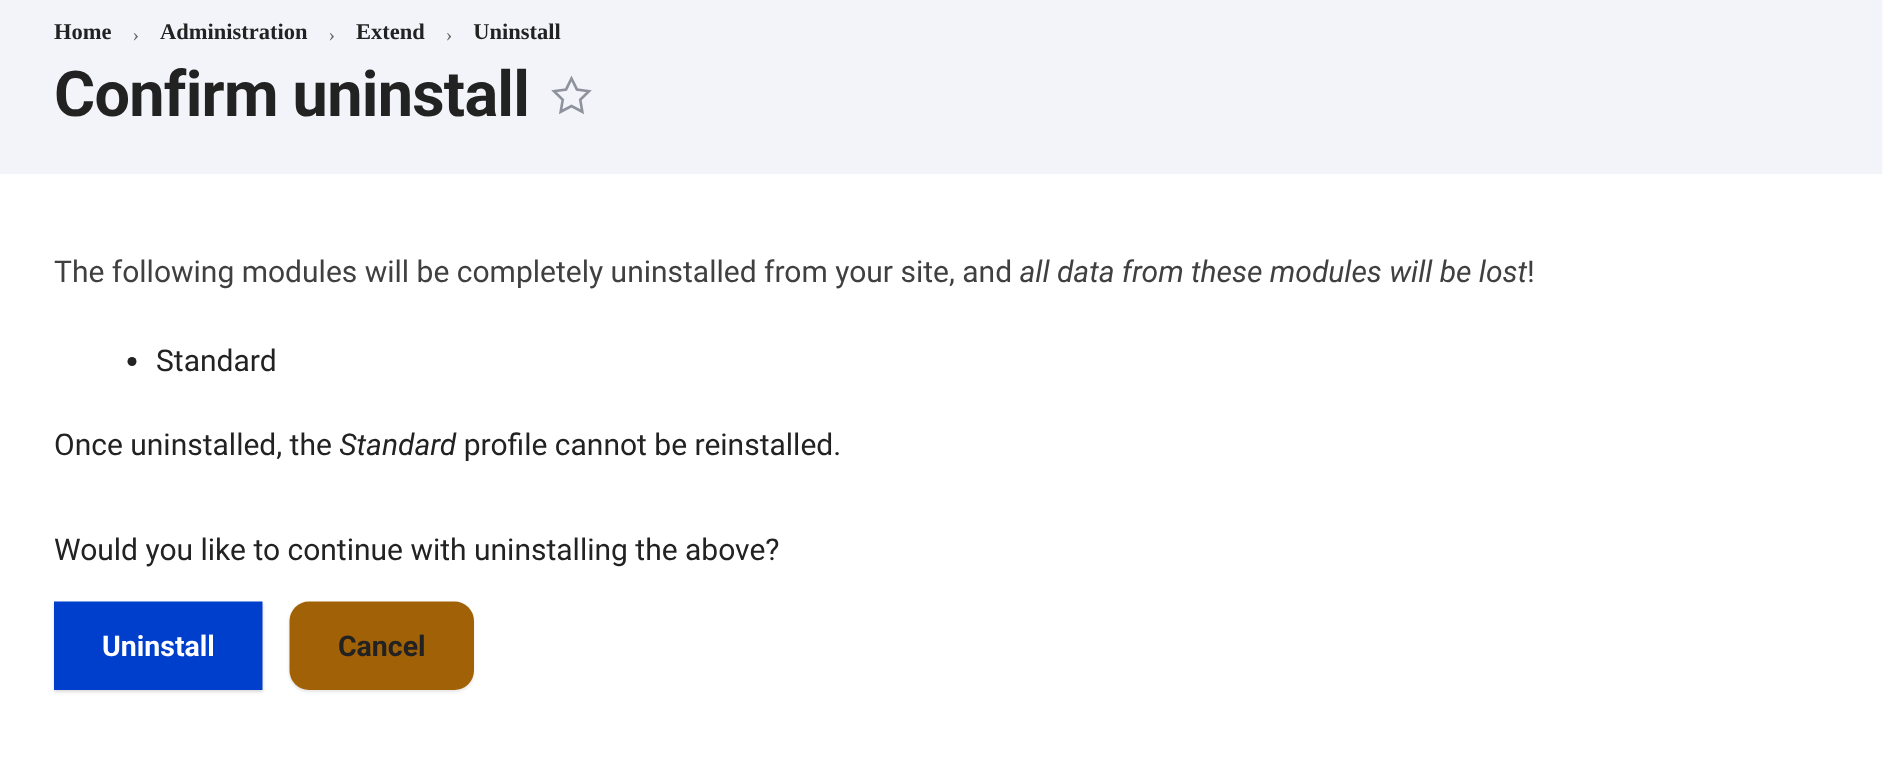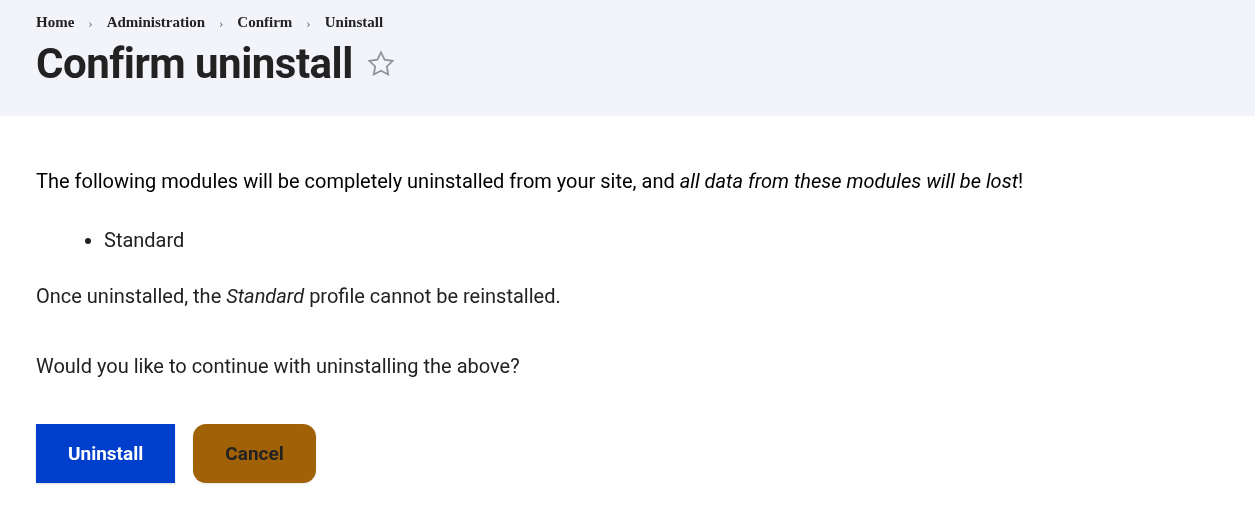--- a/index.html
+++ b/index.html
@@ -48,21 +48,21 @@
     .star-icon {
       display: inline-flex;
       align-items: center;
       cursor: pointer;
     }
     .content-region {
       padding: 50px 36px 30px 36px;
     }
     .description {
       font-size: 20px;
-      color: #000000;
+      color: #404040;
       line-height: 1.5;
       margin-bottom: 28px;
     }
     .description em {
       font-style: italic;
     }
     .module-list {
       list-style: disc;
       padding-left: 68px;
       margin-bottom: 28px;
@@ -76,21 +76,21 @@
       font-size: 20px;
       color: #222;
       margin-bottom: 46px;
     }
     .warning-text em {
       font-style: italic;
     }
     .confirm-text {
       font-size: 20px;
       color: #222;
-      margin-bottom: 46px;
+      margin-bottom: 23px;
     }
     .button-row {
       display: flex;
       gap: 18px;
     }
     .btn {
       font-size: 19px;
       font-weight: 700;
       padding: 18px 32px;
       border: none;
@@ -111,21 +111,21 @@
   </style>
 </head>
 <body>
 
 <div class="header-region">
   <nav class="breadcrumb">
     <span class="breadcrumb-item">Home</span>
     <span class="breadcrumb-separator">›</span>
     <span class="breadcrumb-item">Administration</span>
     <span class="breadcrumb-separator">›</span>
-    <span class="breadcrumb-item">Confirm</span>
+    <span class="breadcrumb-item">Extend</span>
     <span class="breadcrumb-separator">›</span>
     <span class="breadcrumb-item">Uninstall</span>
   </nav>
   <div class="page-title-row">
     <h1 class="page-title">Confirm uninstall</h1>
     <span class="star-icon">
       <svg width="28" height="28" viewBox="0 0 24 24" fill="none" stroke="#8e929c" stroke-width="1.5">
         <polygon points="12,2 15.09,8.26 22,9.27 17,14.14 18.18,21.02 12,17.77 5.82,21.02 7,14.14 2,9.27 8.91,8.26"></polygon>
       </svg>
     </span>

